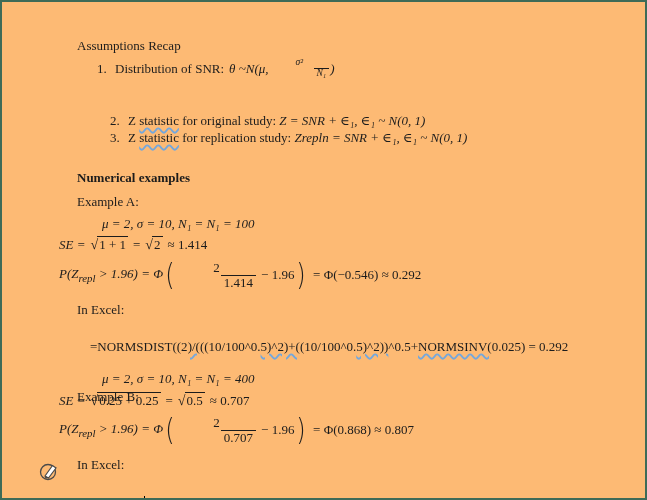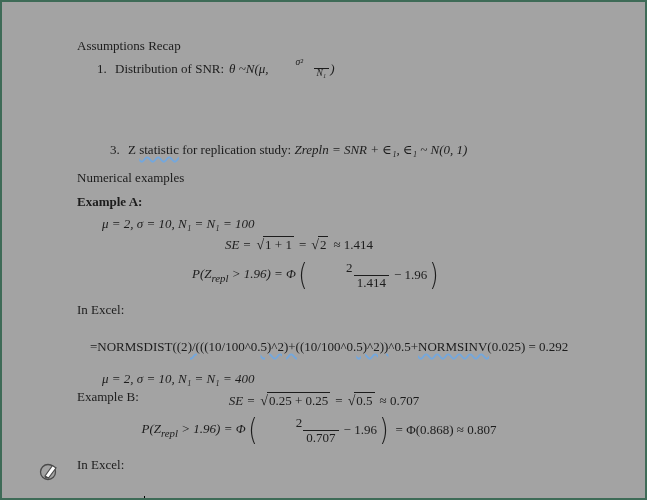--- a/index.html
+++ b/index.html
@@ -1,23 +1,23 @@
 <!DOCTYPE html>
 <html><head>
 <meta charset="utf-8">
 <style>
   html,body { margin:0; padding:0; background:#fff; }
   .page {
     position:relative; width:647px; height:500px; box-sizing:border-box;
-    background:#a3a3a3; border:2px solid #3e6b57; overflow:hidden;
+    background:#fdba74; border:2px solid #3e6b57; overflow:hidden;
     font-family:"Liberation Serif","DejaVu Serif",serif; color:#1c1c1c;
   }
   .line { position:absolute; font-size:13px; white-space:pre; line-height:1.25; }
-  .flexline { position:absolute; left:67px; width:550px; display:flex;
-    align-items:center; justify-content:center; font-size:13px; }
+  .flexline { position:absolute; left:57px; width:550px; display:flex;
+    align-items:center; justify-content:flex-start; font-size:13px; }
   .mi { font-style:italic; }
   .num { display:inline-block; width:18px; font-style:normal; }
   .sq { text-decoration:underline; text-decoration-style:wavy;
         text-decoration-color:#74a7dc; text-decoration-thickness:1.5px;
         text-underline-offset:2px; }
   .frac { display:inline-flex; flex-direction:column; align-items:center;
           vertical-align:middle; line-height:1.05; text-align:center; }
   .frac .fn { display:block; padding:0 3px; }
   .frac .fd { display:block; border-top:1px solid #1c1c1c; padding:0 3px;margin-left:44px; }
   .sfrac { font-size:9.5px; line-height:1; margin:0 1px; transform:translateY(-1px); }
@@ -41,29 +41,32 @@
     <span class="num">1.</span>
     <span class="gapR">Distribution of SNR:</span>
     <span class="mi">θ ~N(μ,</span>
     <span class="frac sfrac mi">
       <span class="fn">σ²</span>
       <span class="fd">N₁</span>
     </span>
     <span class="mi">)</span>
   </div>
 
+  <div class="line" style="left:95px; top:95px;">
+    <span class="num">2.</span><span>Z </span><span class="sq">statistic</span><span> for original study: </span><span class="mi">Z = SNR + ∈₁, ∈₁ ~ N(0, 1)</span>
+  </div>
 
-  <div class="line" style="left:95px; top:124px;">
+  <div class="line" style="left:95px; top:112px;">
     <span class="num">3.</span><span>Z </span><span class="sq">statistic</span><span> for replication study: </span><span class="mi">Zrepln = SNR + ∈₁, ∈₁ ~ N(0, 1)</span>
   </div>
 
 
-  <div class="line" style="left:75px; top:168px;">Numerical examples</div>
+  <div class="line" style="left:75px; top:168px;font-weight:bold;">Numerical examples</div>
 
-  <div class="line" style="left:75px; top:192px;font-weight:bold;">Example A:</div>
+  <div class="line" style="left:75px; top:192px;">Example A:</div>
 
   <div class="line mi" style="left:100px; top:214px;">μ = 2, σ = 10, N₁ = N₁ = 100</div>
 
   <div class="flexline" style="top:234px; padding-right:90px; box-sizing:border-box;">
     <span class="mi gapR">SE =</span>
     <span class="rad">√</span>
     <span class="radicand">1 + 1</span>
     <span class="gapL gapR">=</span>
     <span class="rad">√</span>
     <span class="radicand">2</span>
@@ -72,20 +75,21 @@
 
   <div class="flexline" style="top:256px; height:34px; padding-right:55px; box-sizing:border-box;">
     <span class="mi"><span>P(Z</span><sub>repl</sub><span> &gt; 1.96) = Φ</span></span>
     <span class="bp">(</span>
     <span class="frac">
       <span class="fn">2</span>
       <span class="fd">1.414</span>
     </span>
     <span class="gapL">− 1.96</span>
     <span class="bp">)</span>
+    <span class="gapL">= Φ(−0.546) ≈ 0.292</span>
   </div>
 
   <div class="line" style="left:75px; top:300px;">In Excel:</div>
 
   <div class="line" style="left:75px; top:321px;">
     <span>=NORMSDIST((2</span><span class="sq">)/(</span><span>((10/100^0.</span><span class="sq">5)^2)+(</span><span>(10/100^0.</span><span class="sq">5)^2))</span><span>^0.5+</span><span class="sq">NORMSINV(</span><span>0.025) = 0.292</span>
   </div>
 
   <div class="line" style="left:75px; top:347px;margin-top:40px;">Example B:</div>
 

